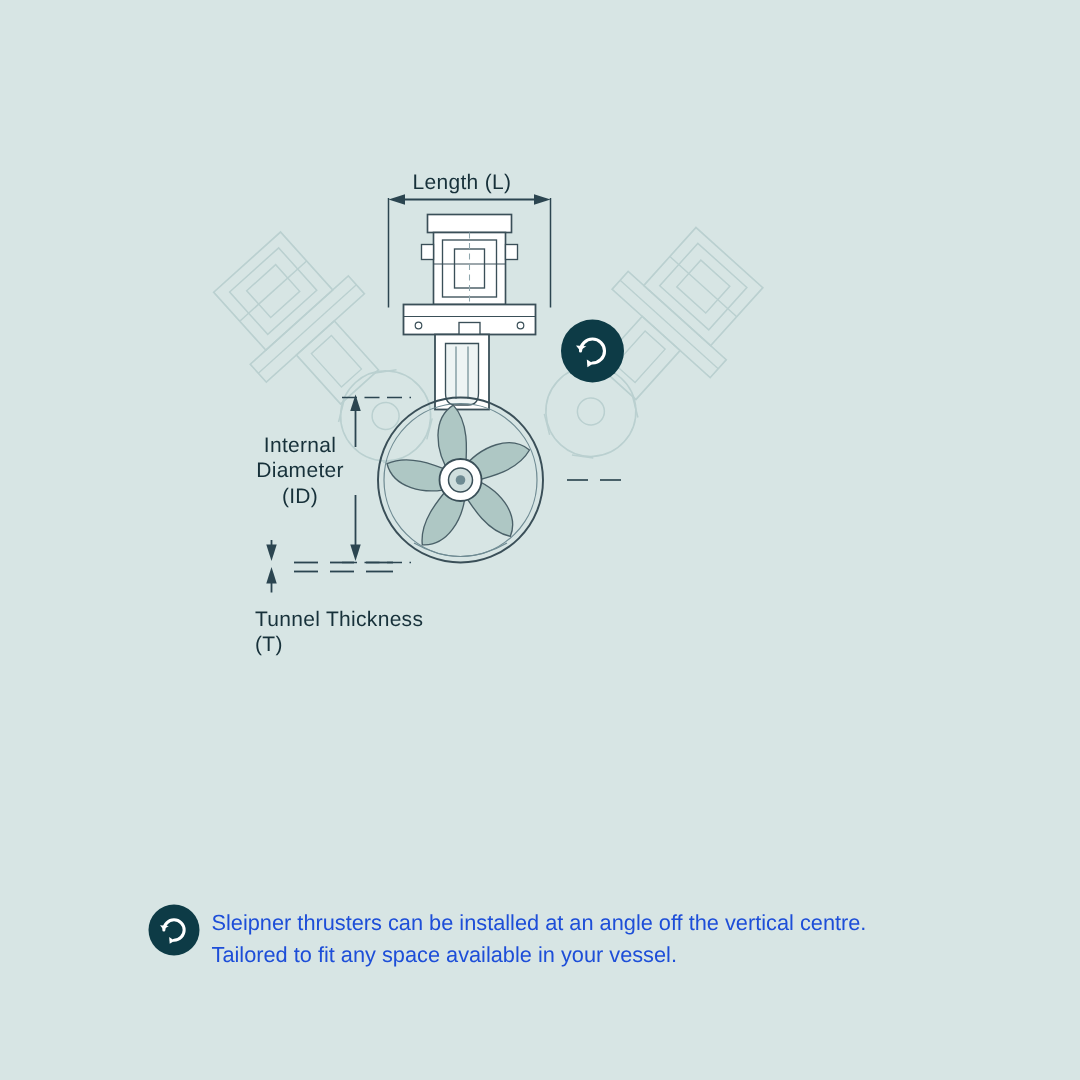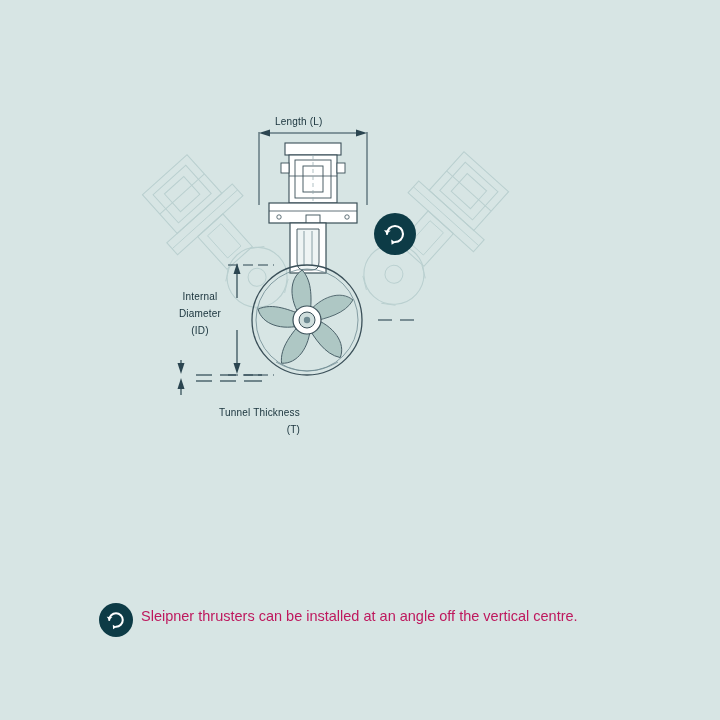--- a/index.html
+++ b/index.html
@@ -19,41 +19,41 @@
   #canvas {
     position: absolute;
     left: 0; top: 0;
     width: 720px;
     height: 720px;
   }
 
   
   .dim-label {
     position: absolute;
-    font-size: 10px;
+    font-size: 14px;
     line-height: 17px;
     color: #17313a;
     letter-spacing: .2px;
     white-space: pre;
   }
   #label-length {
     left: 275px;
     top: 113px;
   }
   #label-id {
     left: 160px;
     top: 288px;
     width: 80px;
     text-align: center;
   }
   #label-thickness {
     left: 170px;
     top: 404px;
     width: 130px;
-    text-align: right;
+    text-align: left;
   }
 
   
   .rotate-badge {
     position: absolute;
     border-radius: 50%;
     background: #0d3b46;
     display: flex;
     align-items: center;
     justify-content: center;
@@ -72,21 +72,21 @@
   }
 
   
   #note {
     position: absolute;
     left: 141px;
     top: 606px;
     width: 520px;
     font-size: 14.5px;
     line-height: 21px;
-    color: #be185d;
+    color: #1d4ed8;
   }
   #note .line2 { display: block; }
 </style>
 </head>
 <body>
 
 <svg id="canvas" viewBox="0 0 720 720">
 
   <defs>
 
@@ -236,13 +236,14 @@
 <div class="rotate-badge" id="badge-note">
   <svg width="22" height="22" viewBox="0 0 26 26">
     <path d="M5 13 A8 8 0 1 1 13 21" fill="none" stroke="#ffffff" stroke-width="2.4" stroke-linecap="round"></path>
     <path d="M13.5 21.4 L9.2 18.6 L9.6 23.8 Z" fill="#ffffff"></path>
     <path d="M4.6 12.6 L8.9 9.8 L2.0 9.3 Z" fill="#ffffff"></path>
   </svg>
 </div>
 
 <div id="note">
   <span>Sleipner thrusters can be installed at an angle off the vertical centre.</span>
+  <span class="line2">Tailored to fit any space available in your vessel.</span>
 </div>
 
 </body></html>

